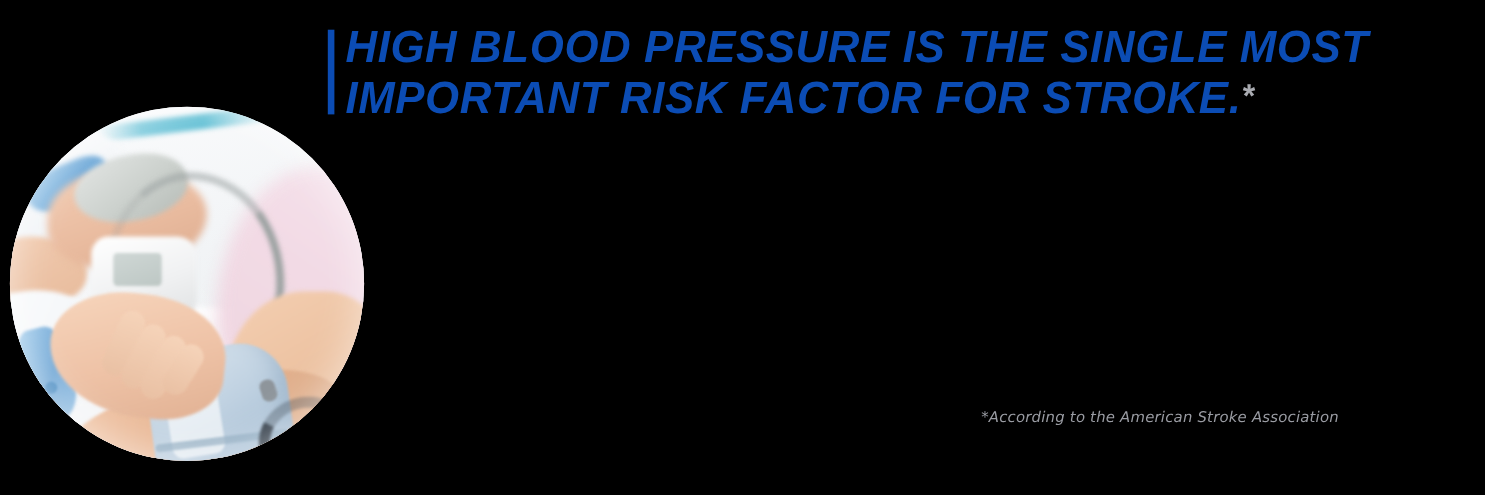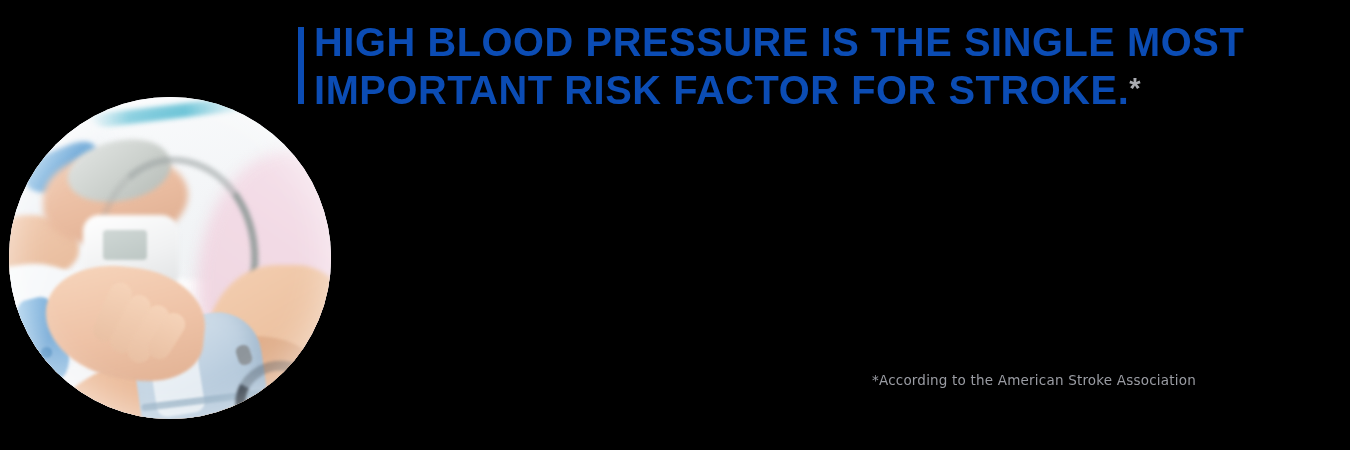--- a/index.html
+++ b/index.html
@@ -12,20 +12,21 @@
     height: 450px;
     overflow: hidden;
     font-family: "Liberation Sans", sans-serif;
   }
   .banner {
     position: relative;
     width: 1350px;
     height: 450px;
     background: #000000;
     overflow: hidden;
+    font-style: italic;
   }
 
   
   .photo-circle {
     position: absolute;
     left: 9px;
     top: 97px;
     width: 322px;
     height: 322px;
     border-radius: 50%;
@@ -352,21 +353,21 @@
   .asterisk-mark {
     color: #a9abb1;
     font-size: 30px;
     vertical-align: 6px;
     letter-spacing: 0;
   }
 
   
   .footnote {
     position: absolute;
-    left: 872px;
+    left: 892px;
     top: 372px;
     color: #9a9ca3;
     font-family: "DejaVu Sans", sans-serif;
     font-size: 13.5px;
     letter-spacing: 0.2px;
     white-space: nowrap;
   }
 </style>
 </head>
 <body>

